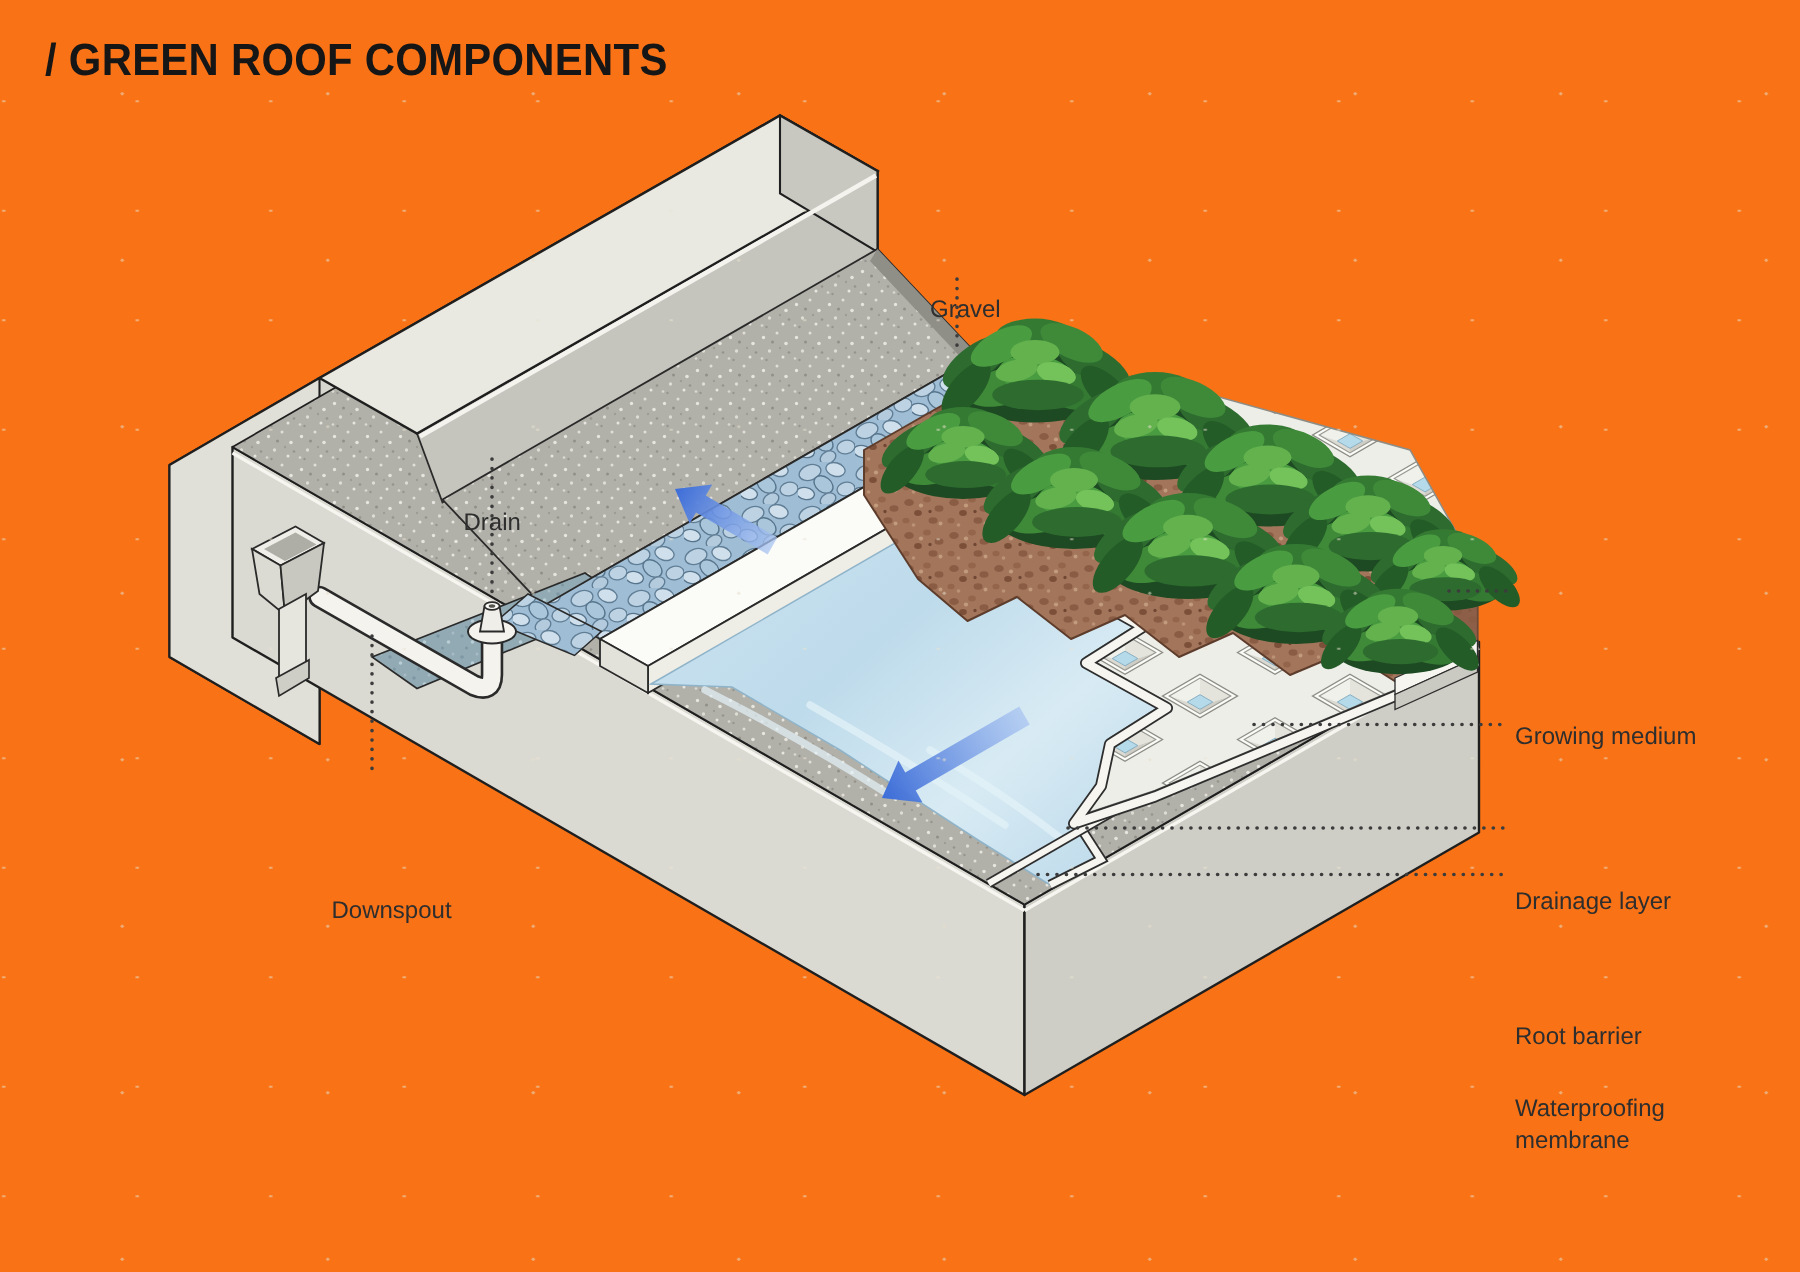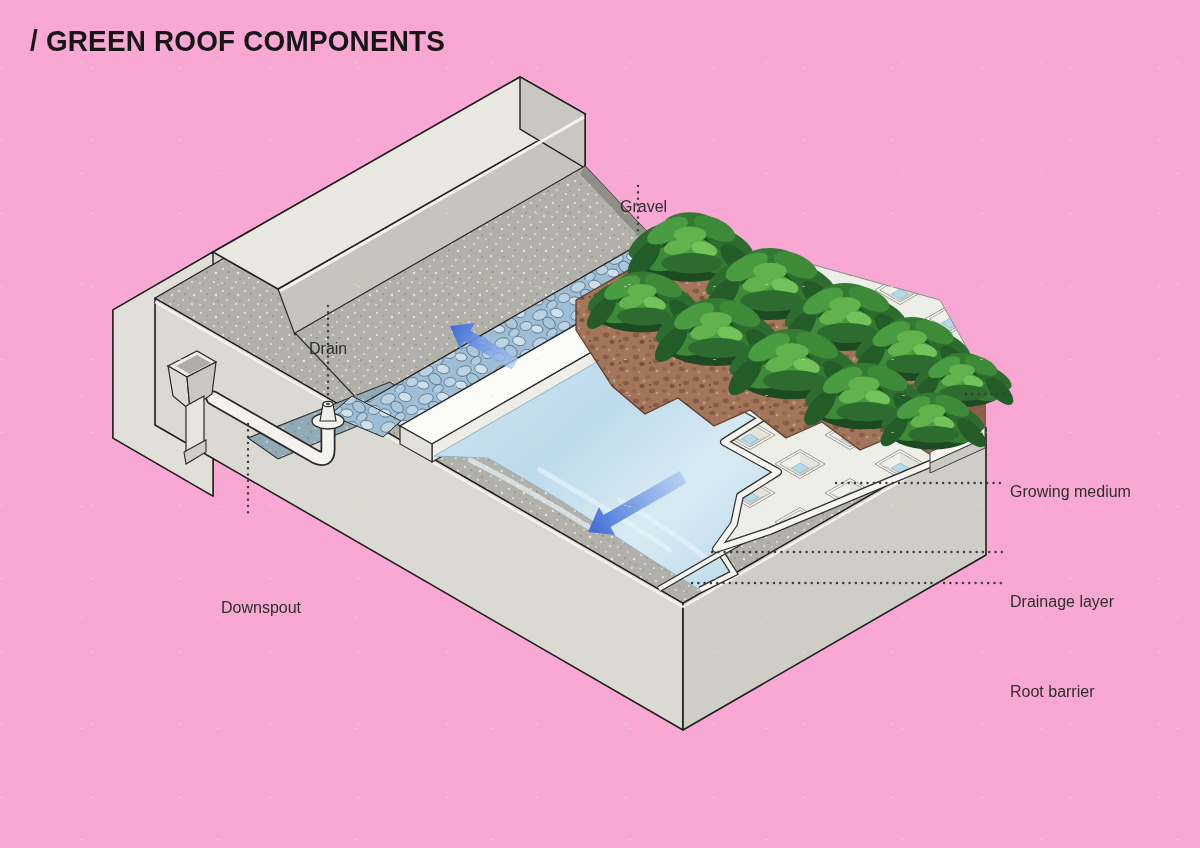--- a/index.html
+++ b/index.html
@@ -1,18 +1,18 @@
 <!DOCTYPE html>
 <html><head>
 <meta charset="utf-8">
 <style>
   html,body{margin:0;padding:0;}
   #stage{
     position:relative;width:1200px;height:848px;overflow:hidden;
-    background:#f9a8d4;
+    background:#f97316;
     font-family:"Liberation Sans", sans-serif;
     color:#2b2b2b;
   }
   #stage::after{ 
     content:"";position:absolute;inset:0;pointer-events:none;
     background-image:radial-gradient(#e6dfcc 1px, transparent 1.2px),
                      radial-gradient(#eae4d2 1px, transparent 1.2px);
     background-size:137px 111px, 89px 73px;
     background-position:13px 7px, 47px 31px;
     opacity:.55;
@@ -251,14 +251,15 @@
   </svg>
 
   <div class="abs title z" style="left:30px;top:24px">/ GREEN ROOF COMPONENTS</div>
 
   <div class="abs lbl z" style="left:620px;top:162px">Gravel</div>
   <div class="abs lbl z" style="left:309px;top:283px">Drain</div>
   <div class="abs lbl z" style="left:221px;top:521px">Downspout</div>
   <div class="abs lbl z" style="left:1010px;top:384px">Growing medium</div>
   <div class="abs lbl z" style="left:1010px;top:473px">Drainage layer</div>
   <div class="abs lbl z" style="left:1010px;top:542px">Root barrier</div>
+  <div class="abs lbl wrap z" style="left:1010px;top:569px">Waterproofing membrane</div>
 
 </div>
 
 </body></html>

